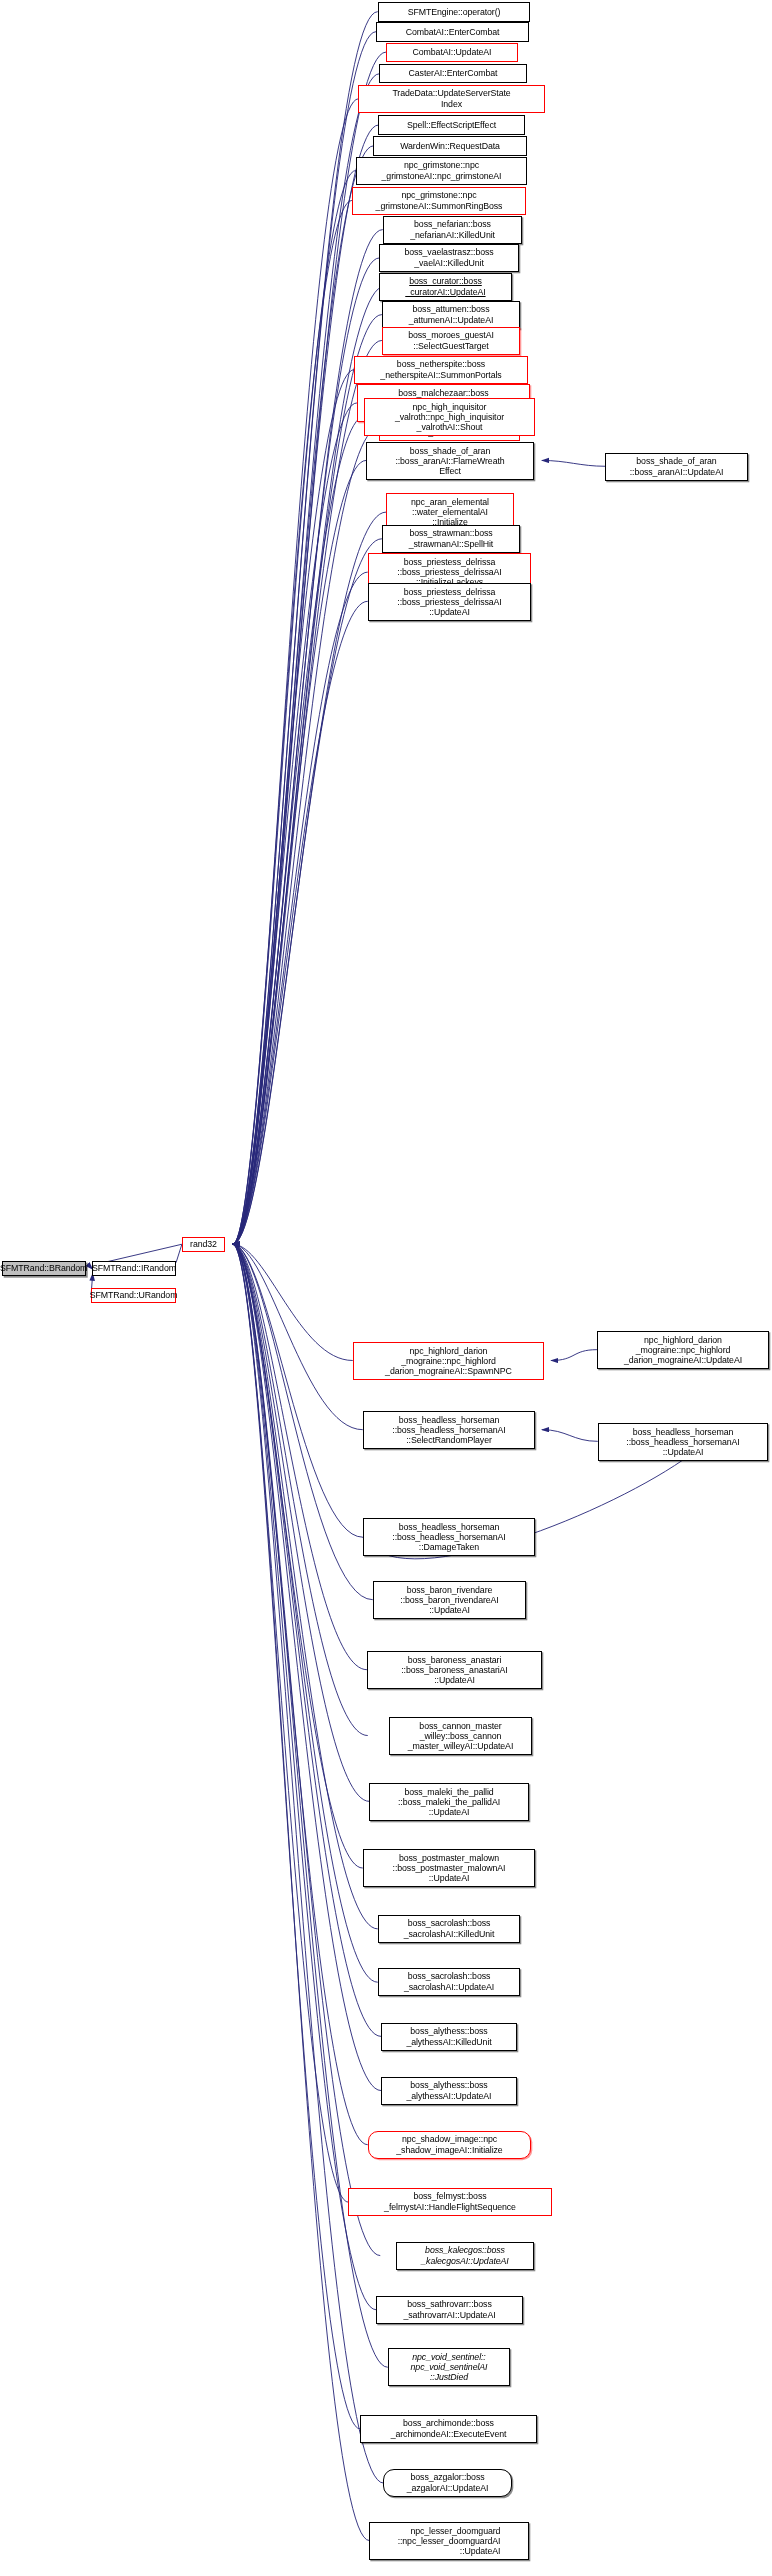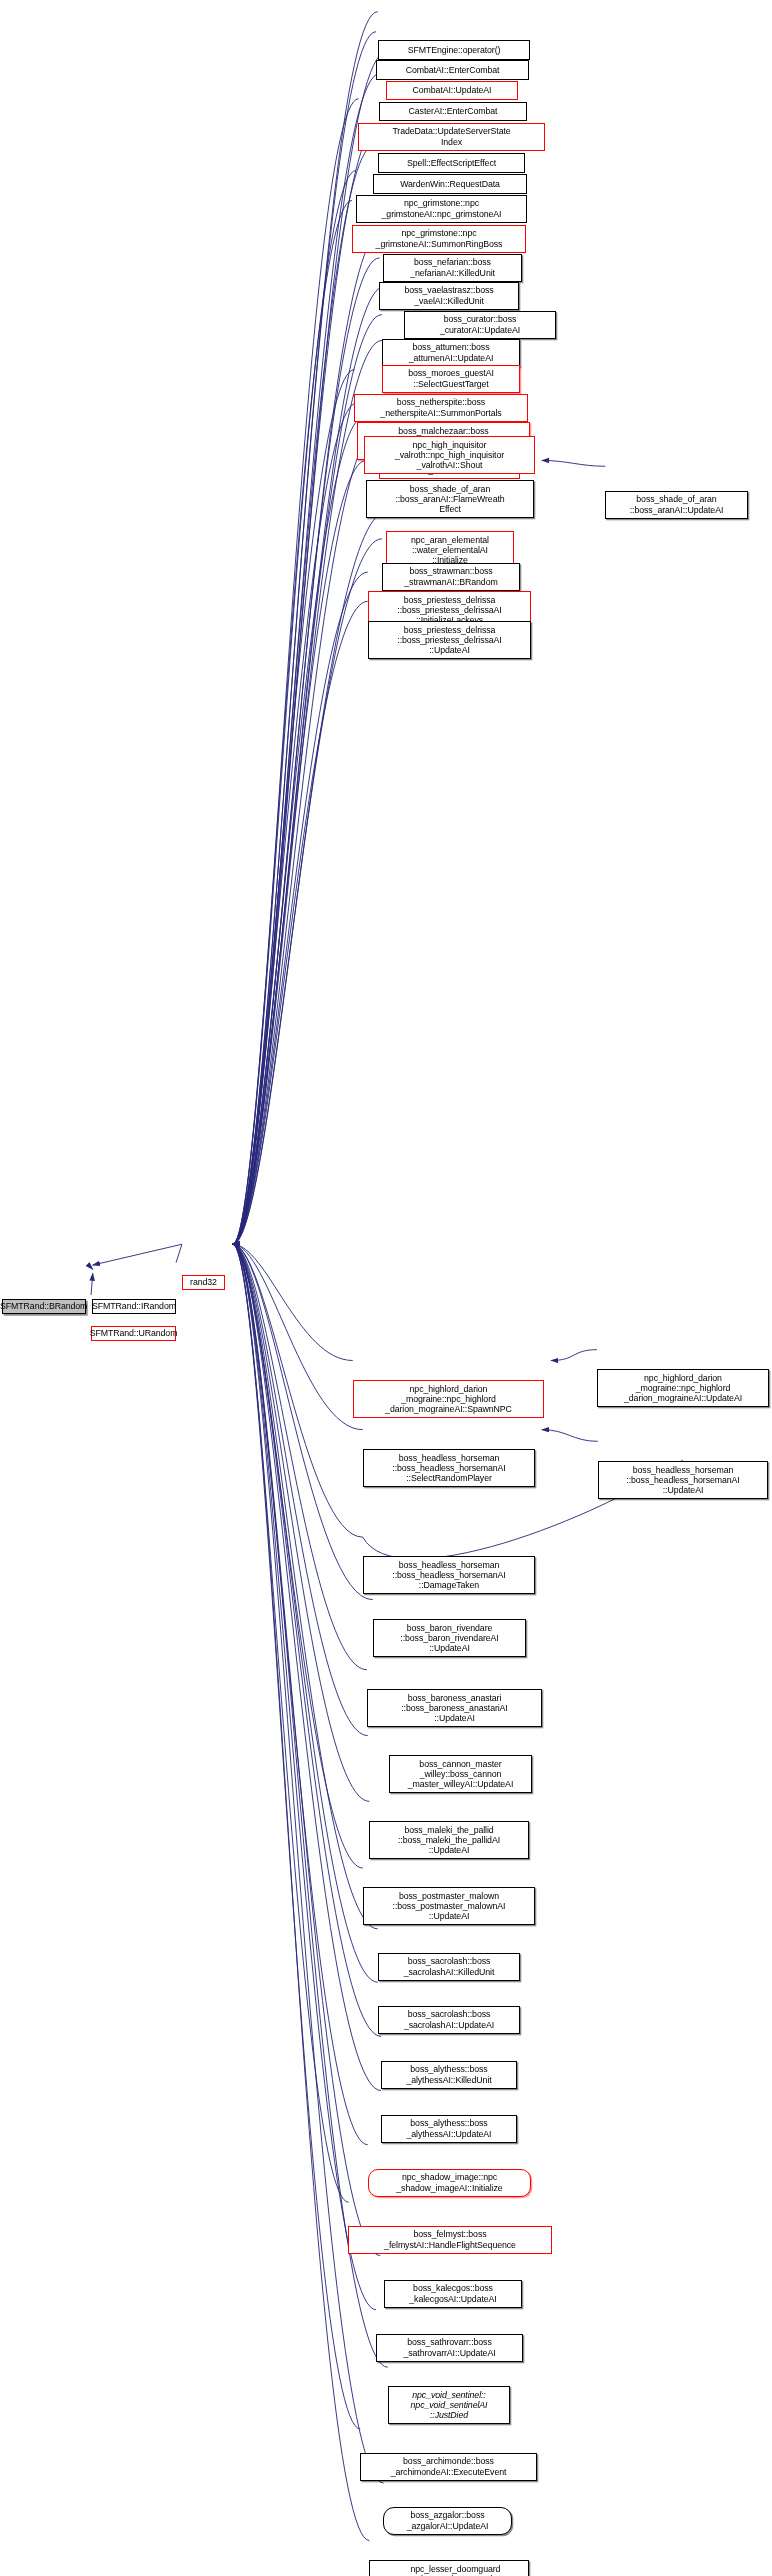--- a/index.html
+++ b/index.html
@@ -12,21 +12,20 @@
     display:flex;align-items:center;justify-content:center;
     text-align:center;
     font-size:8.8px;
     line-height:10.3px;
     color:#000000;
     background:#ffffff;
     border:0.8px solid #000000;
     letter-spacing:-0.1px;
     white-space:pre-line;
     padding:0 6px;
-    margin-top:38px;
   }
   .node.black{border-color:#000000;}
   .node.red{border-color:#ff0000;}
   .node.root{
     background:#bfbfbf;
     border:0.8px solid #000000;
     box-shadow:1.7px 1.7px 0 0 rgba(0,0,0,0.45);
   }
   .node.shadow{box-shadow:1.3px 1.3px 0 0 rgba(0,0,0,0.45);}
   .node.redshadow{box-shadow:1.3px 1.3px 0 0 rgba(255,0,0,0.40);}
@@ -111,41 +110,41 @@
       <div class="node black" style="left: 378px; top: 115px; width: 147px; height: 20px;">Spell::EffectScriptEffect</div>
       <div class="node black" style="left: 373px; top: 136px; width: 154px; height: 20px;">WardenWin::RequestData</div>
       <div class="node black" style="left: 356px; top: 157px; width: 171px; height: 27.5px;">npc_grimstone::npc
 _grimstoneAI::npc_grimstoneAI</div>
       <div class="node red" style="left: 352px; top: 187px; width: 174px; height: 27.5px;">npc_grimstone::npc
 _grimstoneAI::SummonRingBoss</div>
       <div class="node black shadow" style="left: 383px; top: 216px; width: 139px; height: 27.5px;">boss_nefarian::boss
 _nefarianAI::KilledUnit</div>
       <div class="node black shadow" style="left: 379px; top: 244px; width: 140px; height: 27.5px;">boss_vaelastrasz::boss
 _vaelAI::KilledUnit</div>
-      <div class="node black shadow" style="left: 404px; top: 273px; width: 152px; height: 27.5px;">boss_curator::boss
+      <div class="node black shadow" style="left: 379px; top: 273px; width: 133px; height: 27.5px; text-decoration: underline;">boss_curator::boss
 _curatorAI::UpdateAI</div>
       <div class="node black shadow" style="left: 382px; top: 301px; width: 138px; height: 27.5px;">boss_attumen::boss
 _attumenAI::UpdateAI</div>
       <div class="node red redshadow" style="left: 382px; top: 327px; width: 138px; height: 27.5px;">boss_moroes_guestAI
 ::SelectGuestTarget</div>
       <div class="node red" style="left: 354px; top: 356px; width: 174px; height: 27.5px;">boss_netherspite::boss
 _netherspiteAI::SummonPortals</div>
       <div class="node red redshadow" style="left: 357px; top: 384px; width: 173px; height: 38px;">boss_malchezaar::boss
 _malchezaarAI::EnfeebleHealth
 Effect</div>
       <div class="node red" style="left: 379px; top: 413px; width: 141px; height: 27.5px;">boss_shade_of_aran
 ::boss_aranAI::Initialize</div>
       <div class="node black shadow" style="left: 366px; top: 442px; width: 168px; height: 38px;">boss_shade_of_aran
 ::boss_aranAI::FlameWreath
 Effect</div>
       <div class="node red" style="left: 386px; top: 493px; width: 128px; height: 38px;">npc_aran_elemental
 ::water_elementalAI
 ::Initialize</div>
       <div class="node black shadow" style="left: 382px; top: 525px; width: 138px; height: 27.5px;">boss_strawman::boss
-_strawmanAI::BRandom</div>
+_strawmanAI::SpellHit</div>
       <div class="node red" style="left: 368px; top: 553px; width: 163px; height: 38px;">boss_priestess_delrissa
 ::boss_priestess_delrissaAI
 ::InitializeLackeys</div>
       <div class="node black shadow" style="left: 368px; top: 583px; width: 163px; height: 38px;">boss_priestess_delrissa
 ::boss_priestess_delrissaAI
 ::UpdateAI</div>
       <div class="node red" style="left: 364px; top: 398px; width: 171px; height: 38px;">npc_high_inquisitor
 _valroth::npc_high_inquisitor
 _valrothAI::Shout</div>
       <div class="node red" style="left: 353px; top: 1342px; width: 191px; height: 38px;">npc_highlord_darion
@@ -177,21 +176,21 @@
       <div class="node black shadow" style="left: 378px; top: 1968px; width: 142px; height: 27.5px;">boss_sacrolash::boss
 _sacrolashAI::UpdateAI</div>
       <div class="node black shadow" style="left: 381px; top: 2023px; width: 136px; height: 27.5px;">boss_alythess::boss
 _alythessAI::KilledUnit</div>
       <div class="node black shadow" style="left: 381px; top: 2077px; width: 136px; height: 27.5px;">boss_alythess::boss
 _alythessAI::UpdateAI</div>
       <div class="node red redshadow" style="left: 368px; top: 2131px; width: 163px; height: 27.5px; border-radius: 10px;">npc_shadow_image::npc
 _shadow_imageAI::Initialize</div>
       <div class="node red" style="left: 348px; top: 2188px; width: 204px; height: 27.5px;">boss_felmyst::boss
 _felmystAI::HandleFlightSequence</div>
-      <div class="node black shadow" style="left: 384px; top: 2242px; width: 138px; height: 27.5px;">boss_kalecgos::boss
+      <div class="node black shadow" style="left: 396px; top: 2242px; width: 138px; height: 27.5px; font-style: italic;">boss_kalecgos::boss
 _kalecgosAI::UpdateAI</div>
       <div class="node black shadow" style="left: 376px; top: 2296px; width: 147px; height: 27.5px;">boss_sathrovarr::boss
 _sathrovarrAI::UpdateAI</div>
       <div class="node black shadow" style="left: 388px; top: 2348px; width: 122px; height: 38px; font-style: italic;">npc_void_sentinel::
 npc_void_sentinelAI
 ::JustDied</div>
       <div class="node black shadow" style="left: 360px; top: 2415px; width: 177px; height: 27.5px;">boss_archimonde::boss
 _archimondeAI::ExecuteEvent</div>
       <div class="node black shadow" style="left: 383px; top: 2469px; width: 129px; height: 27.5px; border-radius: 11px;">boss_azgalor::boss
 _azgalorAI::UpdateAI</div>

